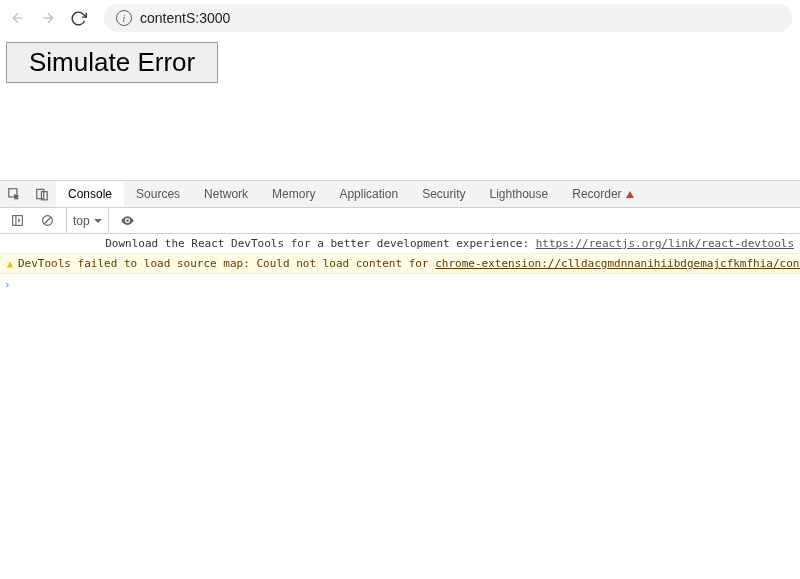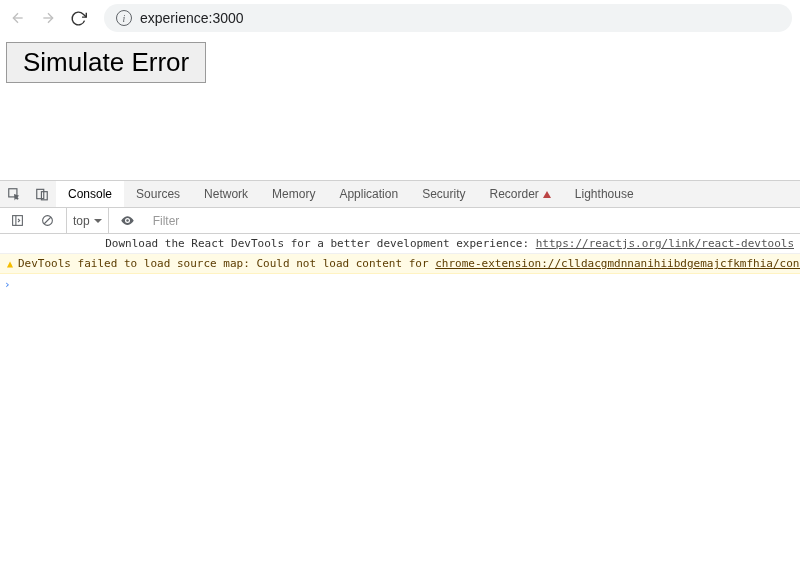--- a/index.html
+++ b/index.html
@@ -59,21 +59,21 @@
 
     
     .page-content {
       height: 144px;
       padding: 6px 6px;
       background: #fff;
     }
     .sim-button {
       font-size: 26px;
       font-family: Arial, sans-serif;
-      padding: 4px 16px;
+      padding: 4px 22px;
       background: #efefef;
       border: 1px solid #9a9a9a;
       color: #000;
       cursor: pointer;
     }
 
     
     .devtools-tabs {
       height: 28px;
       border-top: 1px solid #d0d0d0;
@@ -221,21 +221,21 @@
       </svg>
   </div>
   <div class="nav-btn">
     <svg width="17" height="17" viewBox="0 0 24 24" fill="none" stroke="#333" stroke-width="2">
         <path d="M23 4v6h-6"></path>
         <path d="M20.49 15a9 9 0 1 1-2.12-9.36L23 10"></path>
       </svg>
   </div>
   <div class="address-bar">
     <span class="info-icon">i</span>
-    <span class="url-text">experience:3000</span>
+    <span class="url-text">contentS:3000</span>
   </div>
 </div>
 
 <div class="page-content">
   <button class="sim-button">Simulate Error</button>
 </div>
 
 <div class="devtools-tabs">
   <div class="tool-icon">
     <svg width="14" height="14" viewBox="0 0 24 24" fill="none" stroke="currentColor" stroke-width="2">
@@ -248,22 +248,22 @@
         <rect x="3" y="4" width="12" height="16"></rect>
         <rect x="11" y="8" width="10" height="14"></rect>
       </svg>
   </div>
   <div class="dtab active">Console</div>
   <div class="dtab">Sources</div>
   <div class="dtab">Network</div>
   <div class="dtab">Memory</div>
   <div class="dtab">Application</div>
   <div class="dtab">Security</div>
+  <div class="dtab">Lighthouse</div>
   <div class="dtab recorder">Recorder</div>
-  <div class="dtab">Lighthouse</div>
 </div>
 
 <div class="devtools-sub">
   <div class="sub-icon">
     <svg width="13" height="13" viewBox="0 0 24 24" fill="none" stroke="currentColor" stroke-width="2">
         <rect x="3" y="3" width="18" height="18"></rect>
         <line x1="9" y1="3" x2="9" y2="21"></line>
         <polyline points="13 9 16 12 13 15"></polyline>
       </svg>
   </div>
@@ -276,21 +276,20 @@
   <div class="context-sel">
     <span>top</span>
     <span class="caret"></span>
   </div>
   <div class="sub-icon">
     <svg width="15" height="15" viewBox="0 0 24 24" fill="currentColor">
         <path d="M12 5c-6 0-10 7-10 7s4 7 10 7 10-7 10-7-4-7-10-7zm0 11a4 4 0 110-8 4 4 0 010 8z"></path>
         <circle cx="12" cy="12" r="2"></circle>
       </svg>
   </div>
-  <input class="filter-input" placeholder="Filter" style="">
 </div>
 
 <div class="console-out">
   <div class="console-line">
     <span class="gutter"></span>
     <span class="msg">
       <span>Download the React DevTools for a better development experience: </span><a class="console-link">https://reactjs.org/link/react-devtools</a>
     </span>
   </div>
   <div class="console-line warn">

